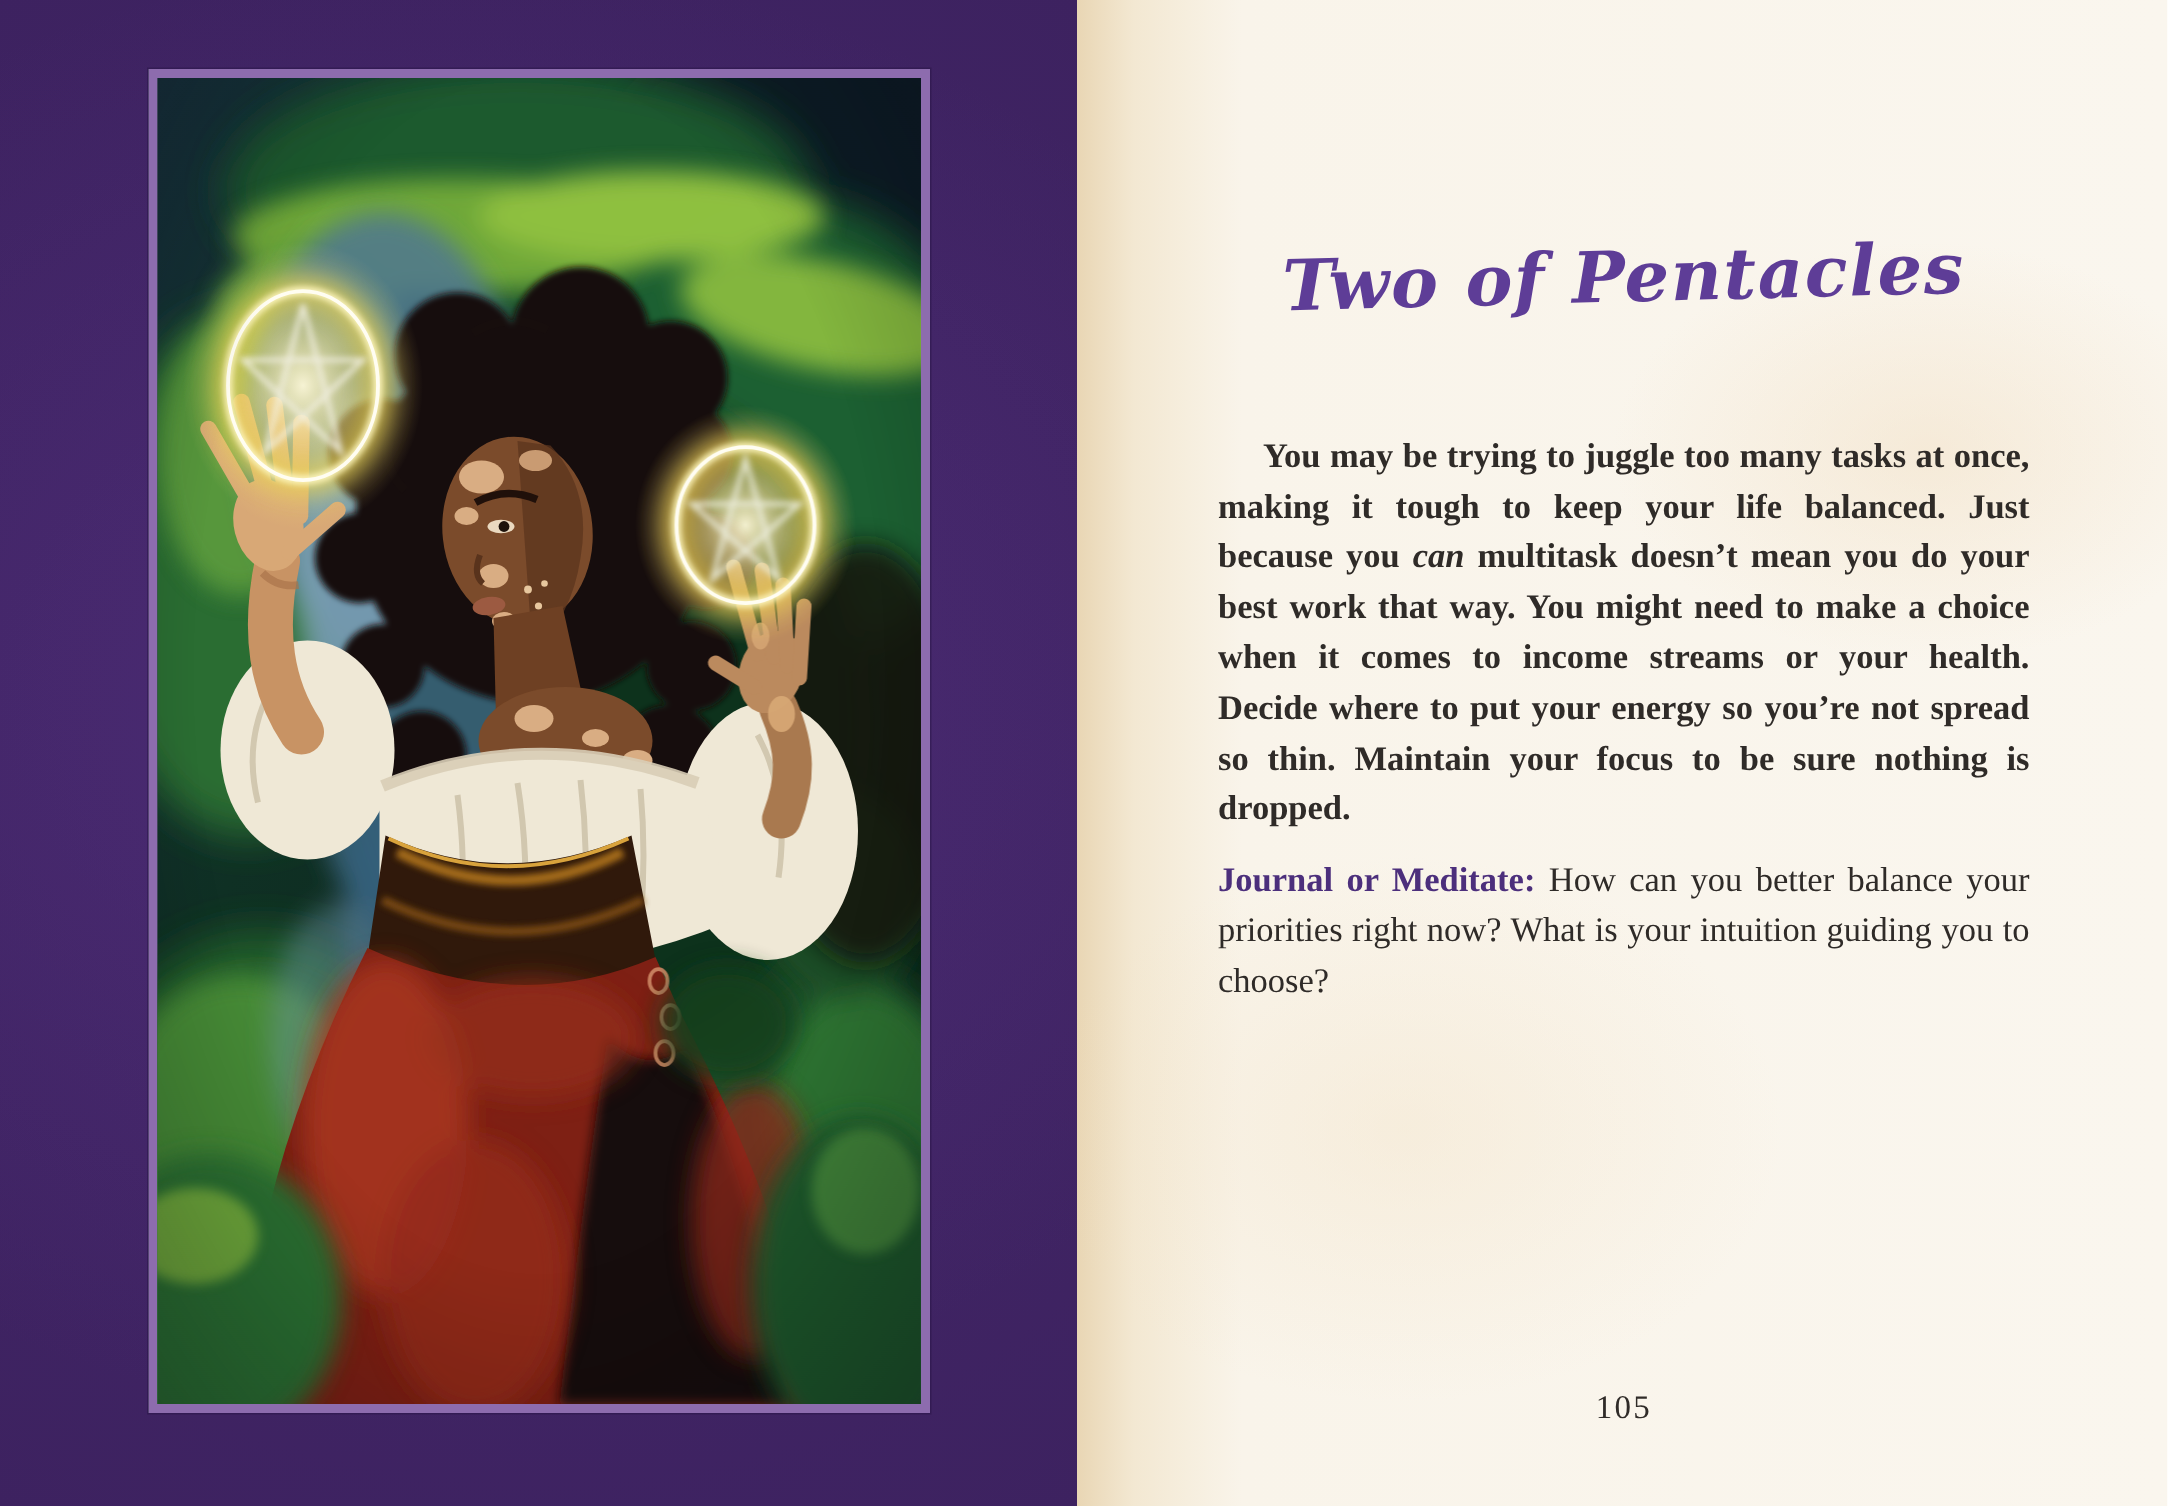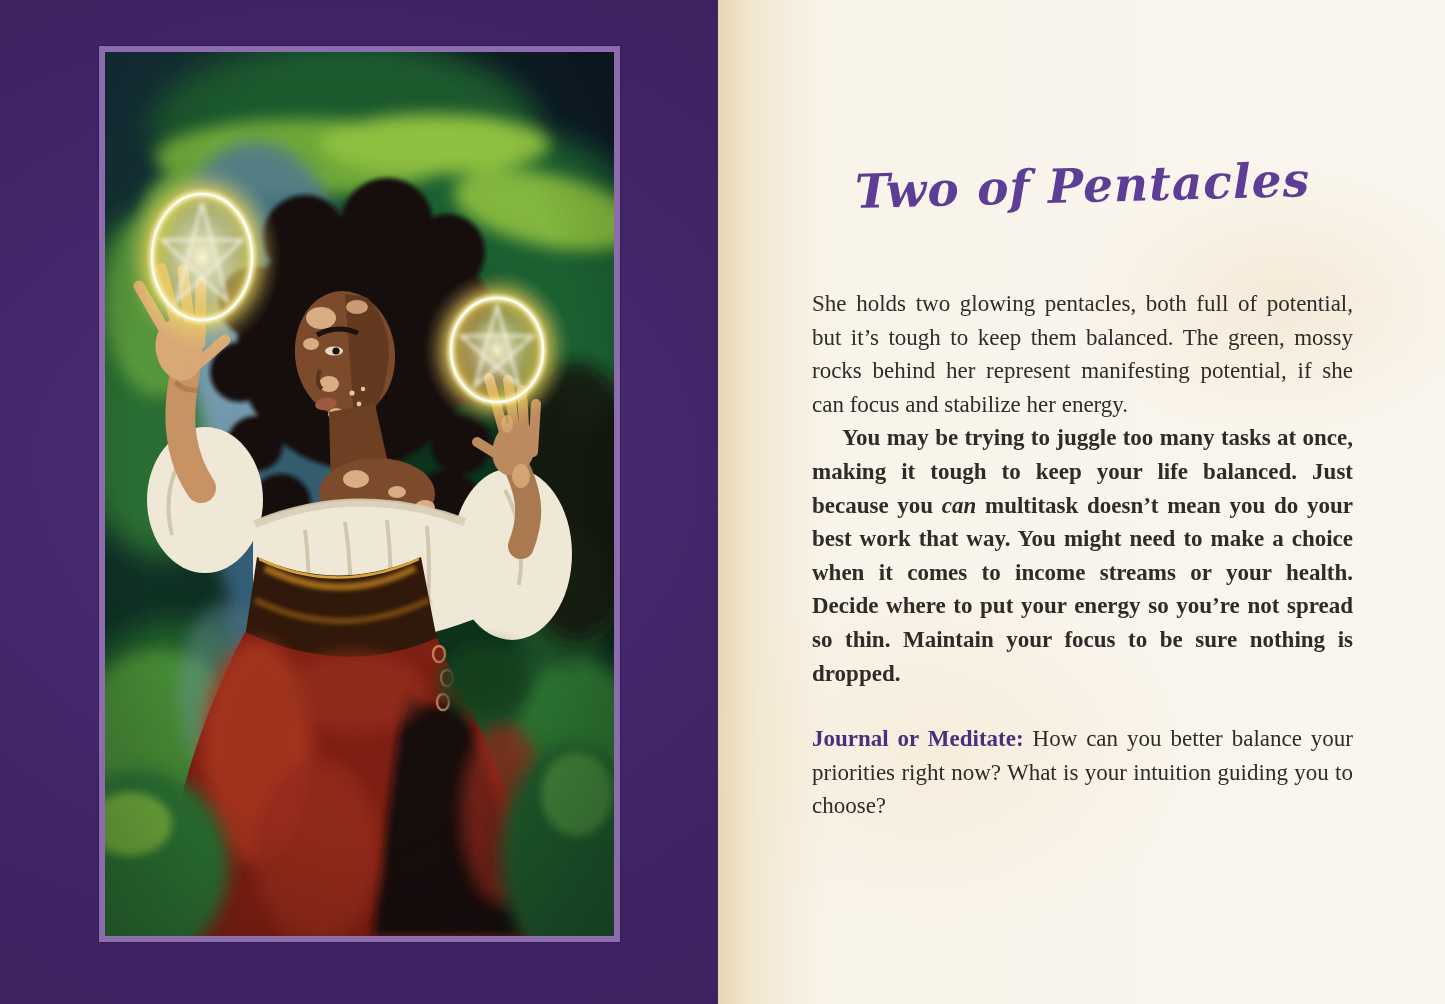--- a/index.html
+++ b/index.html
@@ -37,21 +37,21 @@
     font-size:47px;color:#5e3d97;letter-spacing:1px;
     transform:rotate(-1.5deg);
   }
   .body-text{
     position:absolute;top:287px;left:0;width:100%;
     font-size:23px;line-height:33.6px;color:#2f2b28;
     text-align:justify;
   }
   .body-text p{margin:0;}
   .body-text p.indent{text-indent:30px;font-weight:bold;}
-  .body-text p.spaced{margin-top:32px;}
+  .body-text p.spaced{margin-top:14px;}
   .journal-label{font-weight:bold;color:#4c2f7c;}
   em{font-style:italic;}
   .page-number{
     position:absolute;top:925px;left:0;width:100%;
     text-align:center;font-size:22px;color:#2f2b28;letter-spacing:1.5px;
   }
 </style>
 </head>
 <body>
 
@@ -264,27 +264,25 @@
       </svg>
     </div>
   </div>
 
   <div class="right-page">
     <div class="rp-content">
 
       <div class="page-title">Two of Pentacles</div>
 
       <div class="body-text">
-        <p class="para">
-          <span>She holds two glowing pentacles, both full of potential, but it’s tough to keep them balanced. The green, mossy rocks behind her represent manifesting potential, if she can focus and stabilize her energy.</span>
-        </p>
         <p class="para indent">
           <span>You may be trying to juggle too many tasks at once, making it tough to keep your life balanced. Just because you </span><em>can</em><span> multitask doesn’t mean you do your best work that way. You might need to make a choice when it comes to income streams or your health. Decide where to put your energy so you’re not spread so thin. Maintain your focus to be sure nothing is dropped.</span>
         </p>
         <p class="para spaced">
           <span class="journal-label">Journal or Meditate:</span><span> How can you better balance your priorities right now? What is your intuition guiding you to choose?</span>
         </p>
       </div>
 
+      <div class="page-number">105</div>
     </div>
   </div>
 
 </div>
 
 </body></html>

